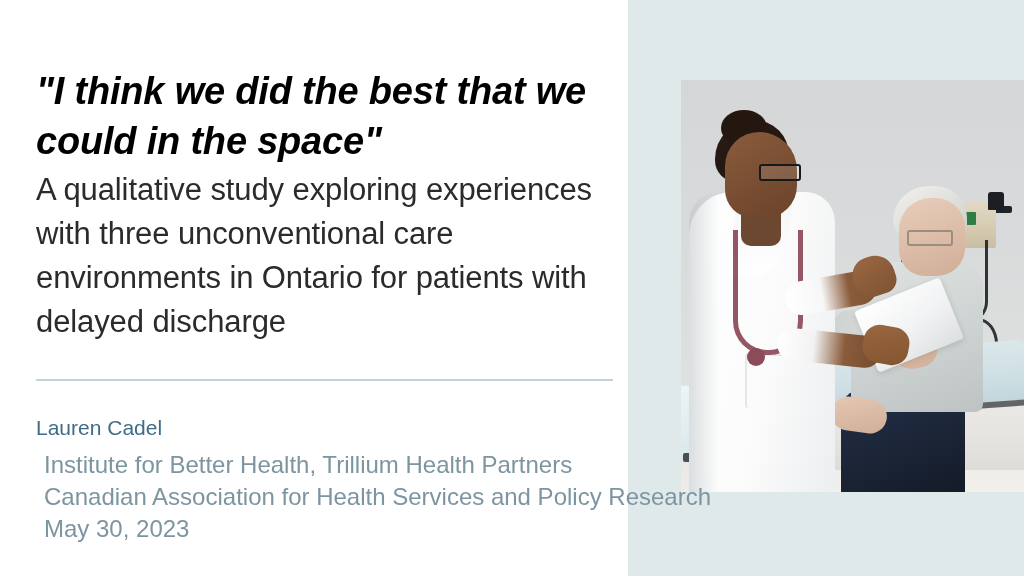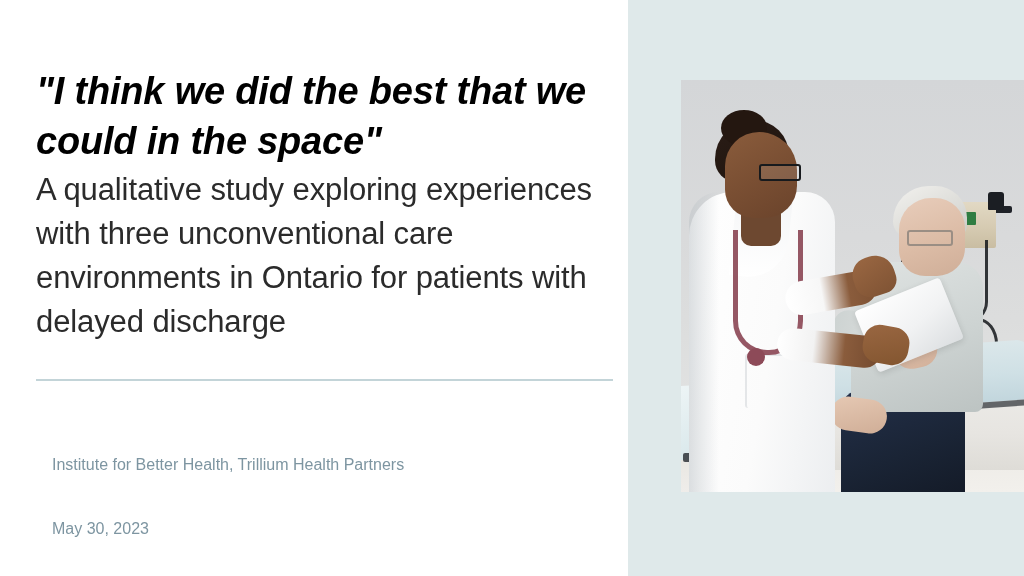--- a/index.html
+++ b/index.html
@@ -313,22 +313,22 @@
   .author {
     position: absolute;
     top: 414px;
     left: 0;
     font-size: 21px;
     line-height: 28px;
     color: #3f6d87;
   }
   .meta {
     position: absolute;
-    left: 16px;
-    font-size: 16px;
+    left: 8px;
+    font-size: 24px;
     line-height: 26px;
     color: #7d95a1;
     white-space: nowrap;
   }
   .meta-1 { top: 452px; }
   .meta-2 { top: 484px; }
   .meta-3 { top: 516px; text-align: right; }
 </style>
 </head>
 <body>
@@ -392,20 +392,22 @@
     <div class="doctor-hand2"></div>
   </div>
 
   <div class="content">
     <div class="quote">"I think we did the best that we could in the space"</div>
 
     <div class="subtitle">A qualitative study exploring experiences with three unconventional care environments in Ontario for patients with delayed discharge</div>
 
     <div class="divider"></div>
 
+    <div class="author">Lauren Cadel</div>
 
     <div class="meta meta-1">Institute for Better Health, Trillium Health Partners</div>
 
+    <div class="meta meta-2">Canadian Association for Health Services and Policy Research</div>
 
     <div class="meta meta-3">May 30, 2023</div>
   </div>
 
 </div>
 
 </body></html>

